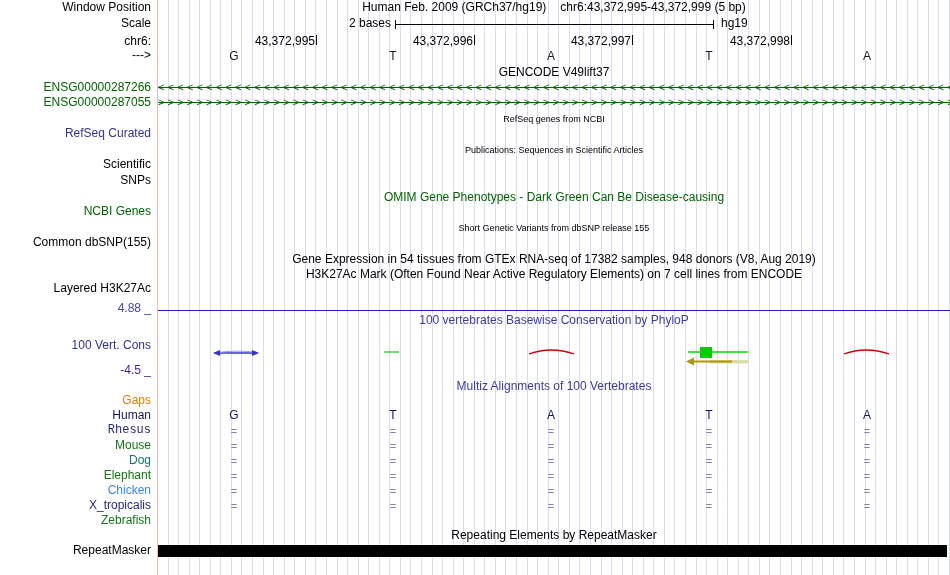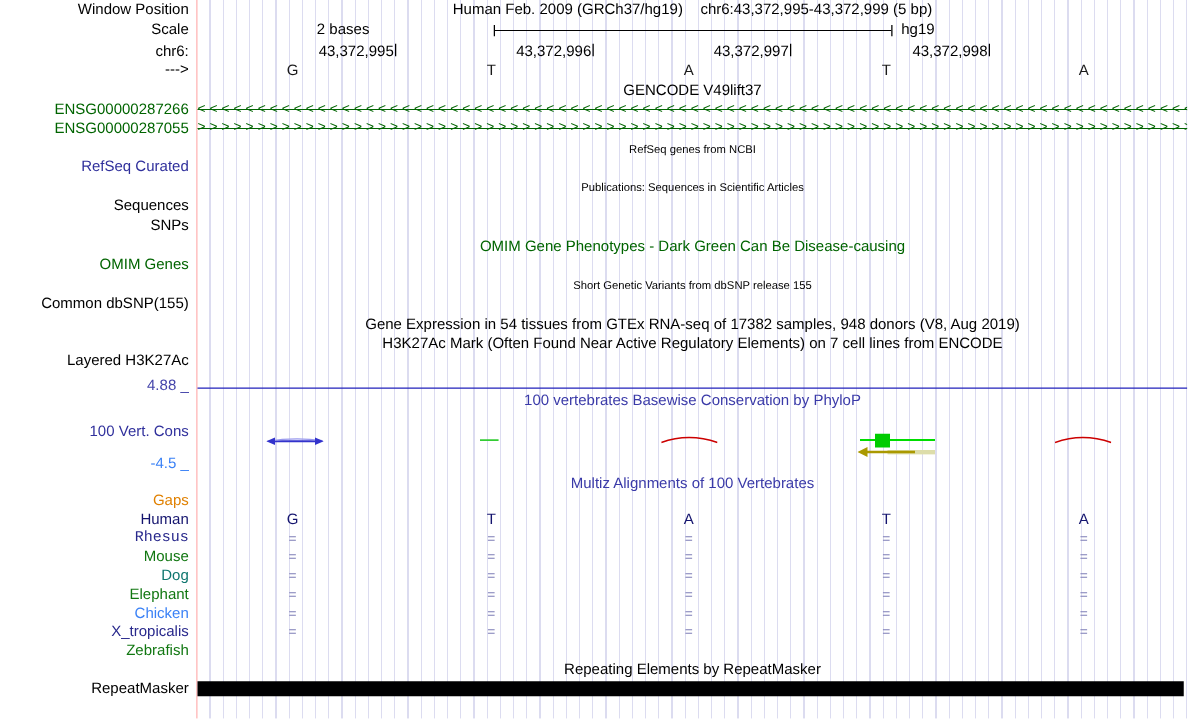--- a/index.html
+++ b/index.html
@@ -4,21 +4,21 @@
 <style>
   html,body{margin:0;padding:0;background:#fff;}
   .canvas{position:relative;width:950px;height:575px;background:#fff;overflow:hidden;
           font-family:"Liberation Sans","DejaVu Sans",sans-serif;font-size:12px;color:#000;}
   
   .labels{position:absolute;left:0;top:0;width:153px;height:575px;}
   .lbl{position:absolute;right:2px;width:151px;text-align:right;white-space:nowrap;line-height:13px;}
   .green{color:#006400;}
   .blue{color:#30309c;}
   .maxlbl{color:#4444aa;}
-  .minlbl{color:#3b82f6;}
+  .minlbl{color:#4c1d95;}
   
   .track{position:absolute;left:157px;top:0;width:792px;height:575px;
          border-left:1px solid #ffb3b3;
          background:repeating-linear-gradient(to right,transparent 0 9.56px,#dcdcf0 9.56px 10.56px);}
   .tEl{position:absolute;white-space:nowrap;line-height:13px;}
   .ctr{left:0;width:792px;text-align:center;}
   .small{font-size:9px;line-height:11px;}
   .bluetitle{color:#3a3aa8;}
   .titleRow{display:flex;justify-content:center;gap:14px;align-items:flex-end;}
   .tick{position:absolute;width:1px;height:10px;background:#000;}
@@ -41,23 +41,23 @@
 <div class="canvas">
 
   <div class="labels">
     <div class="lbl" style="top:1px">Window Position</div>
     <div class="lbl" style="top:17px">Scale</div>
     <div class="lbl" style="top:35px">chr6:</div>
     <div class="lbl" style="top:49px">---&gt;</div>
     <div class="lbl green" style="top:81px">ENSG00000287266</div>
     <div class="lbl green" style="top:96px">ENSG00000287055</div>
     <div class="lbl blue" style="top:127px">RefSeq Curated</div>
-    <div class="lbl" style="top:158px">Sequences</div>
+    <div class="lbl" style="top:158px">Scientific</div>
     <div class="lbl" style="top:174px">SNPs</div>
-    <div class="lbl green" style="top:205px">OMIM Genes</div>
+    <div class="lbl green" style="top:205px">NCBI Genes</div>
     <div class="lbl" style="top:236px">Common dbSNP(155)</div>
     <div class="lbl" style="top:282px">Layered H3K27Ac</div>
     <div class="lbl maxlbl" style="top:302px">4.88 _</div>
     <div class="lbl blue" style="top:339px">100 Vert. Cons</div>
     <div class="lbl minlbl" style="top:364px">-4.5 _</div>
     <div class="lbl" style="top: 394px; color: rgb(224, 128, 0);">Gaps</div>
     <div class="lbl" style="top: 409px; color: rgb(20, 20, 110);">Human</div>
     <div class="lbl" style="top: 424px; color: rgb(40, 40, 140); font-family: Liberation Mono, monospace;">Rhesus</div>
     <div class="lbl" style="top: 439px; color: rgb(17, 119, 17);">Mouse</div>
     <div class="lbl" style="top: 454px; color: #0f766e;">Dog</div>
@@ -68,21 +68,21 @@
     <div class="lbl" style="top:544px">RepeatMasker</div>
   </div>
 
   <div class="track">
 
     <div class="tEl ctr titleRow" style="top:1px">
       <span>Human Feb. 2009 (GRCh37/hg19)</span>
       <span>chr6:43,372,995-43,372,999 (5 bp)</span>
     </div>
 
-    <div class="tEl" style="top:17px;left:0;width:233px;text-align:center">2 bases</div>
+    <div class="tEl" style="top:17px;left:0;width:233px;text-align:right">2 bases</div>
     <div class="scalebar" style="left:237px;top:20px;width:317px"></div>
     <div class="tEl" style="top:17px;left:563px">hg19</div>
 
     <div class="coord" style="top:35px;left:67px">43,372,995</div>
     <div class="coord" style="top:35px;left:225px">43,372,996</div>
     <div class="coord" style="top:35px;left:383px">43,372,997</div>
     <div class="coord" style="top:35px;left:542px">43,372,998</div>
     <div class="tick" style="top:35px;left:158px"></div>
     <div class="tick" style="top:35px;left:316px"></div>
     <div class="tick" style="top:35px;left:474px"></div>

